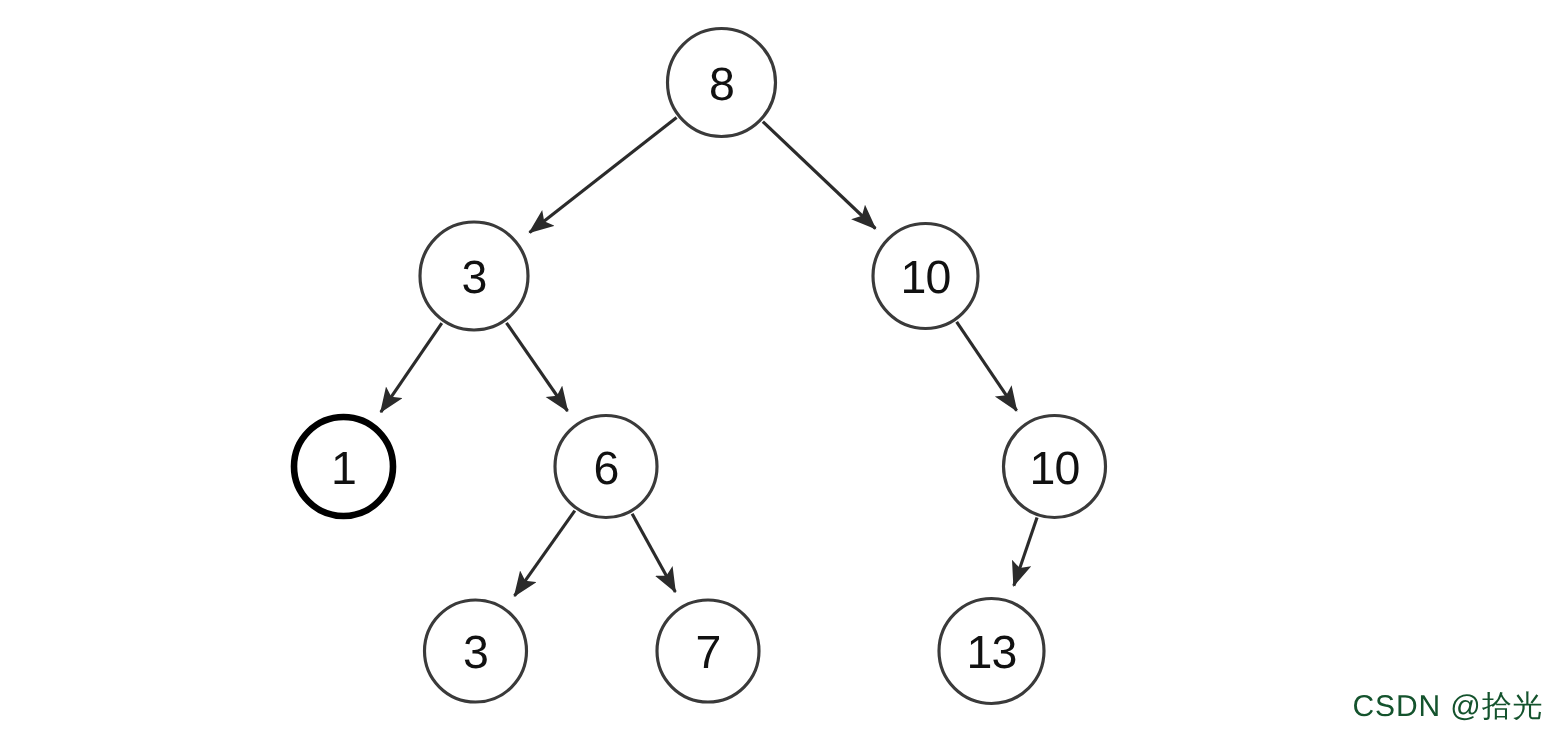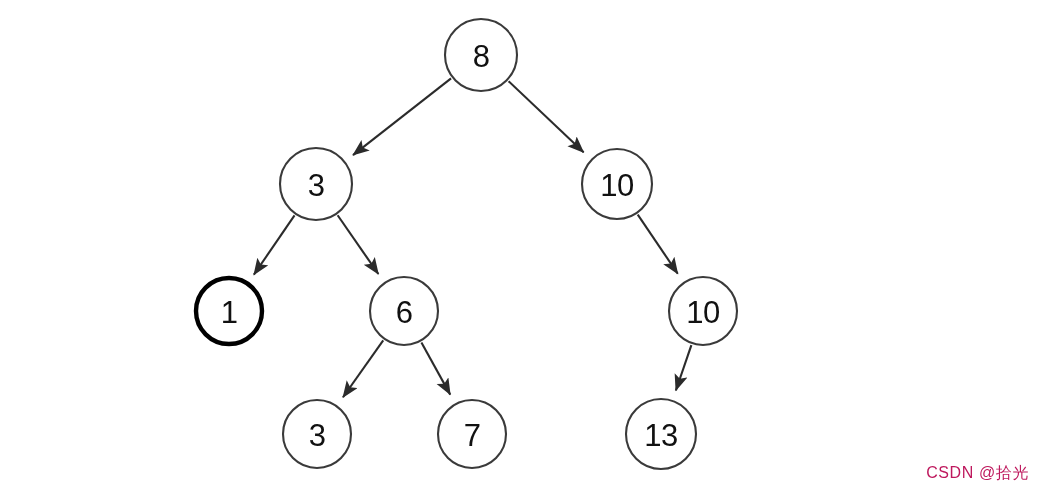--- a/index.html
+++ b/index.html
@@ -44,22 +44,22 @@
     fill: #111111;
     text-anchor: middle;
     dominant-baseline: central;
     letter-spacing: -0.5px;
   }
   .watermark {
     position: absolute;
     right: 14px;
     bottom: 10px;
     font-family: "Liberation Sans", sans-serif;
-    font-size: 16px;
-    color: #be185d;
+    font-size: 20px;
+    color: #14532d;
     letter-spacing: 0.6px;
     white-space: nowrap;
     user-select: none;
     margin-left: 16px;
   }
 </style>
 </head>
 <body>
 
 <div id="canvas">

